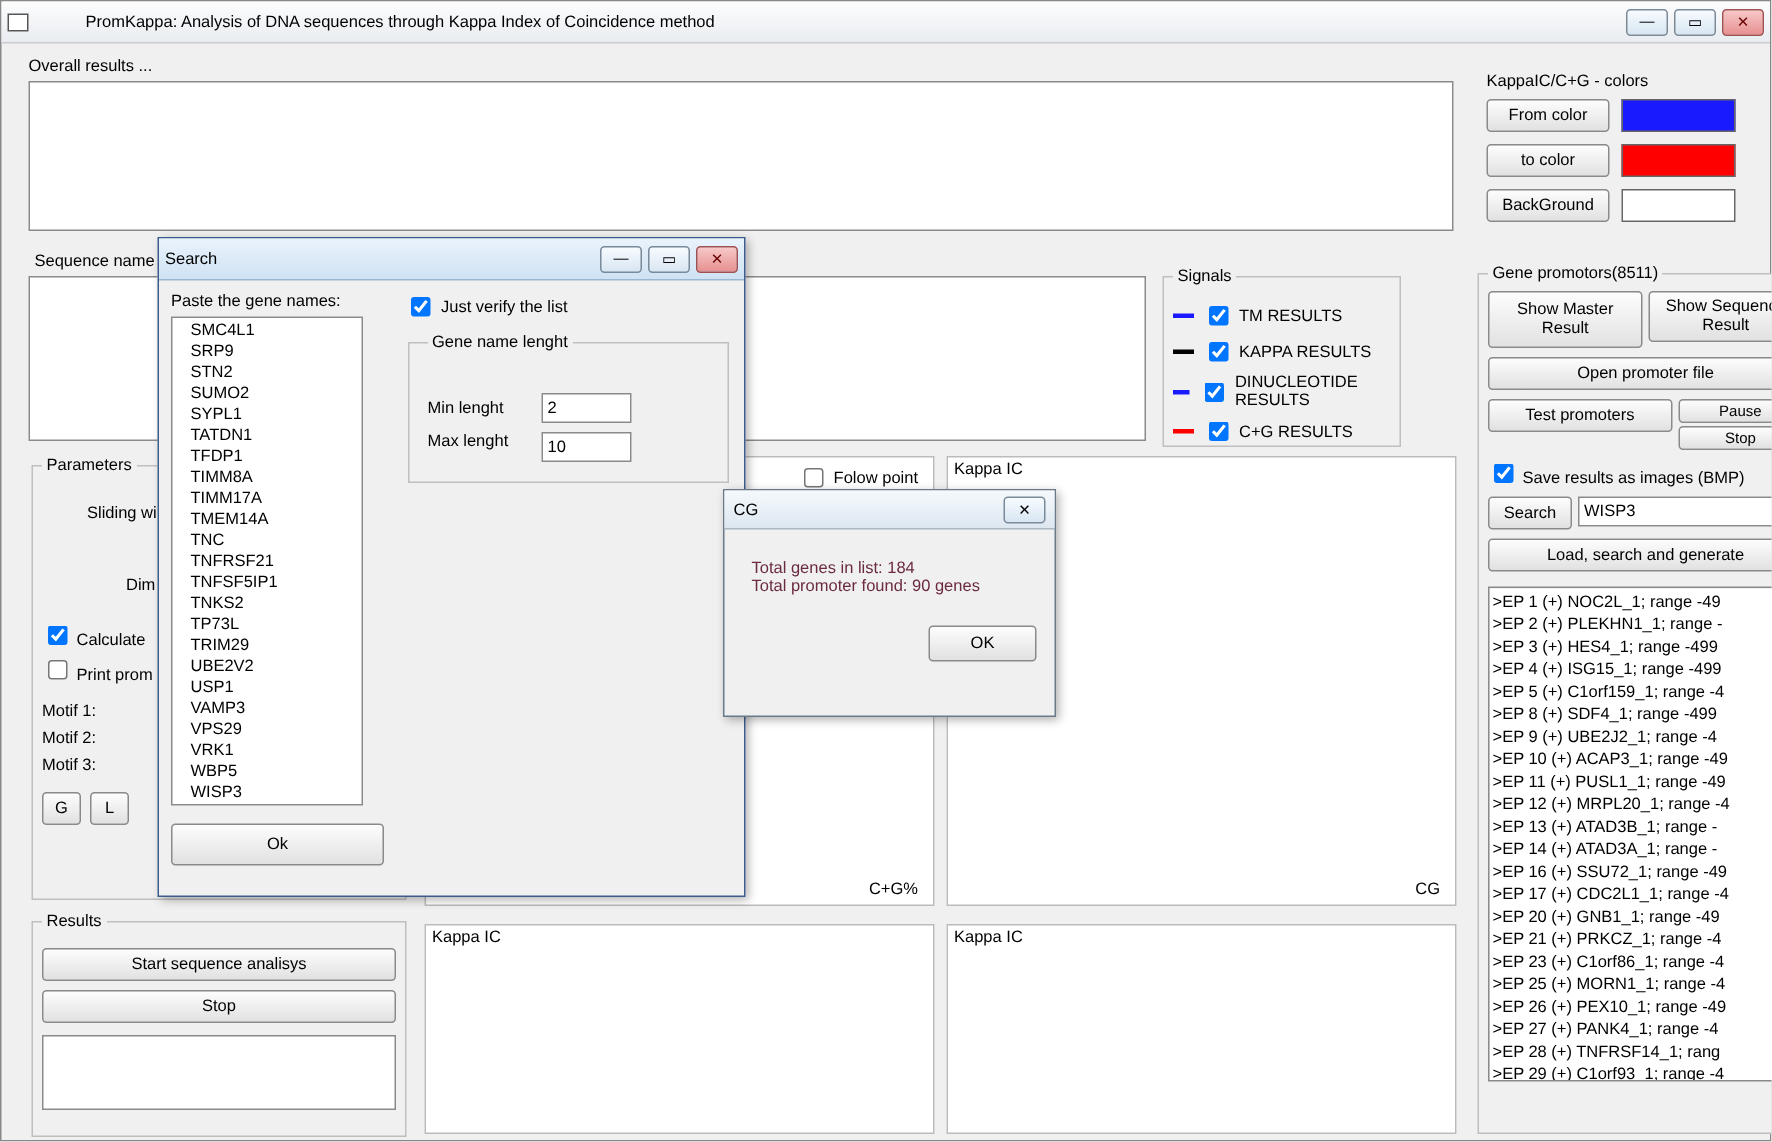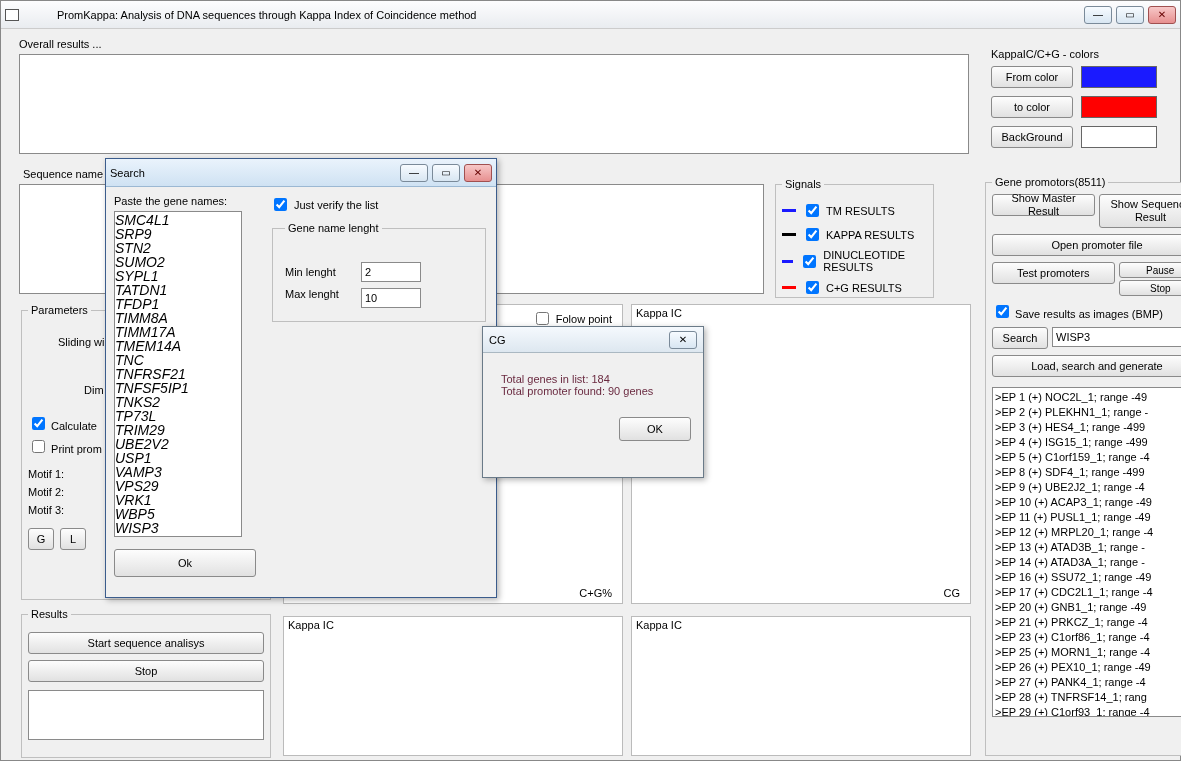--- a/index.html
+++ b/index.html
@@ -108,27 +108,26 @@
   .dialog .dlg-title {
     display: flex; align-items: center;
     height: 28px;
     background: linear-gradient(#eaf3fc,#cfe2f3);
     border-bottom: 1px solid #9bb8d3;
     padding: 0 4px;
   }
   .dialog .dlg-body { padding: 8px; }
   .gene-list {
     width: 128px;
-    font-size: 14px;
+    font-size: 11px;
     line-height: 14px;
     overflow-y: scroll;
     border: 1px solid #8a8a8a;
     background: #fff;
-    padding: 1px 0;
-    font-style: italic;
+    padding: 1px 12px;
   }
   .msgbox {
     position: absolute;
     border: 1px solid #6a7a88;
     background: #f0f0f0;
     box-shadow: 2px 2px 6px rgba(0,0,0,.3);
   }
   .msgbox .dlg-title {
     display: flex; align-items: center; justify-content: space-between;
     height: 26px;
@@ -244,21 +243,21 @@
       <div class="color-swatch" id="swatch-bg" style="background: rgb(255, 255, 255);"></div>
     </div>
     <div style="position:absolute;left:980px;top:60px;display:flex;gap:8px;align-items:center;">
       <div class="btn" style="width:82px;">to color</div>
       <div class="color-swatch" id="swatch-to" style="background: rgb(255, 0, 0);"></div>
     </div>
 
     <fieldset style="left:972px;top:140px;width:186px;height:580px;">
       <legend>Gene promotors(8511)</legend>
       <div style="display:flex;gap:4px;">
-        <div class="btn" style="flex:1;height:22px;line-height:13px;text-align:center;">Show Master Result</div>
+        <div class="btn" style="flex:1;height:38px;line-height:13px;text-align:center;">Show Master Result</div>
         <div class="btn" style="flex:1;height:34px;line-height:13px;text-align:center;">Show Sequence Result</div>
       </div>
       <div class="btn" style="margin-top:6px;">Open promoter file</div>
       <div style="display:flex;gap:4px;margin-top:6px;">
         <div class="btn" style="flex:1.3;">Test promoters</div>
         <div style="flex:1;display:flex;flex-direction:column;gap:2px;">
           <div class="btn" style="height:16px;font-size:10px;">Pause</div>
           <div class="btn" style="height:16px;font-size:10px;">Stop</div>
         </div>
       </div>

